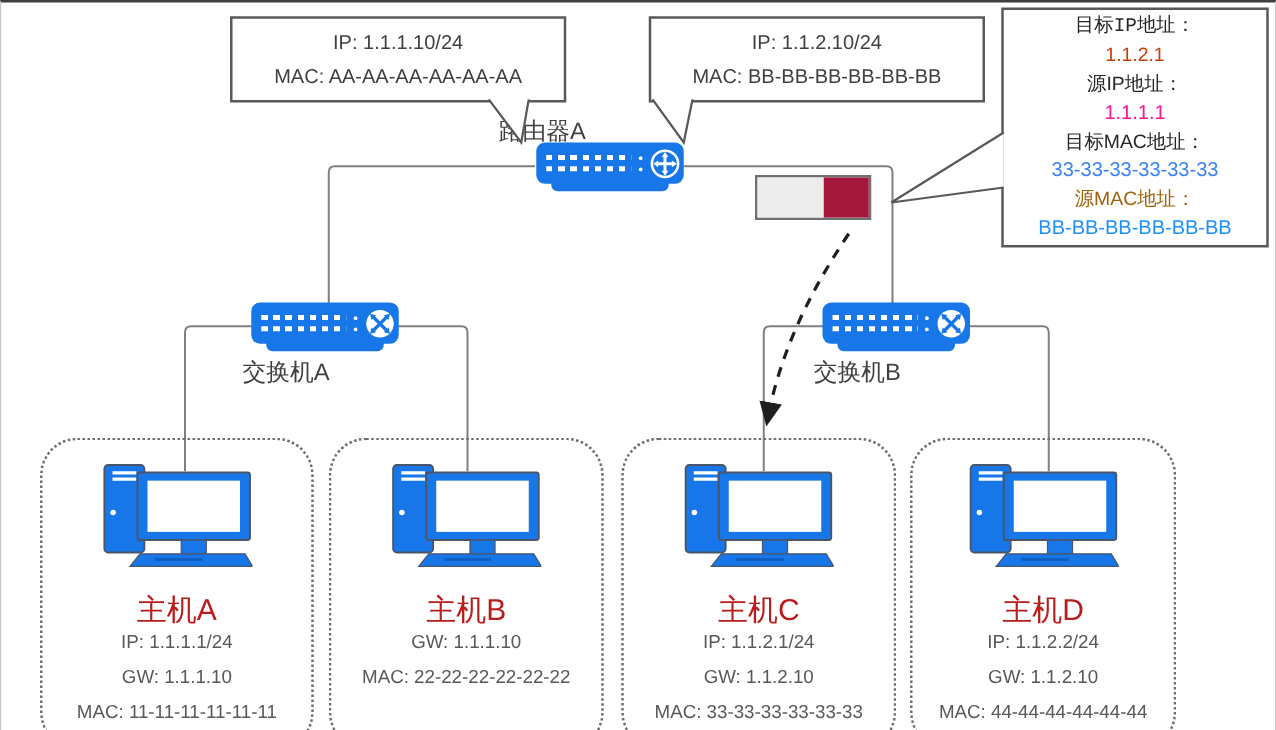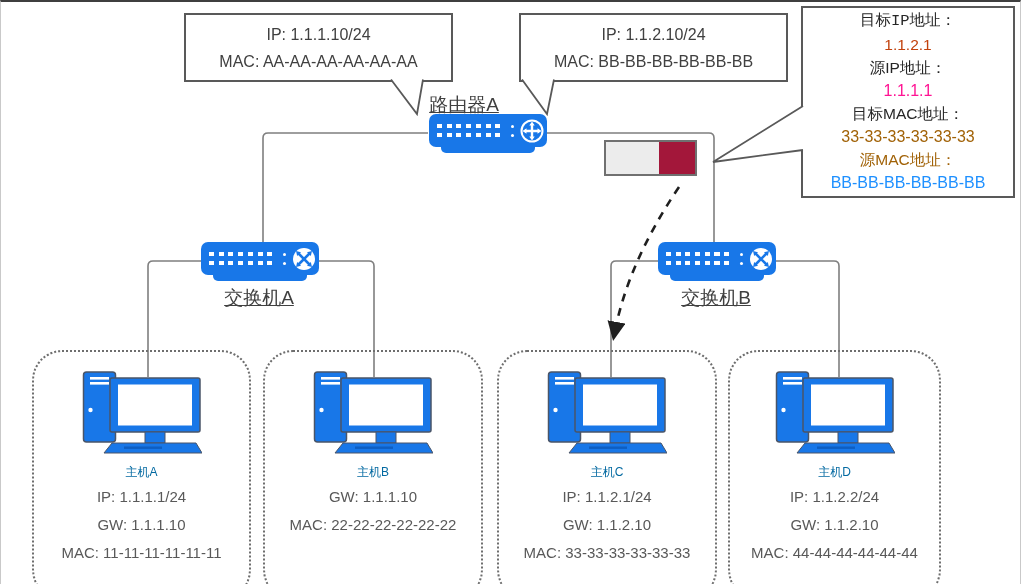--- a/index.html
+++ b/index.html
@@ -32,40 +32,40 @@
     width:118px;height:33px;background:#1877E8;border-radius:7px;
     display:flex;align-items:center;padding-left:8px;box-sizing:border-box;position:relative;
   }
   .ports{display:flex;flex-direction:column;gap:5px;width:68px;}
   .ports-row{height:4px;background:repeating-linear-gradient(90deg,#fff 0 5px,rgba(0,0,0,0) 5px 9.7px);}
   .sep-dots{width:3px;height:3px;border-radius:50%;background:#fff;box-shadow:0 9px 0 #fff;margin:-8px 5px 0 6px;}
   .dev-glyph{display:block;}
   .device-base{width:94px;height:7px;background:#1877E8;margin:-1px auto 0;border-radius:0 0 5px 5px;}
 
   .dev-label{
-    position:absolute;z-index:2;width:130px;text-align:center;
-    font-size:19px;color:#404040;white-space:nowrap;text-decoration:underline;
+    position:absolute;z-index:2;width:130px;
+    font-size:19px;color:#404040;white-space:nowrap;
   }
 
   
   #packet{
     position:absolute;left:603px;top:138px;width:93px;height:36px;z-index:4;
     border:2px solid #707070;box-sizing:border-box;display:flex;
   }
   #packet .pkt-gray{flex:0 0 60%;background:#ECECEC;}
   #packet .pkt-red{flex:1;background:#A3173A;}
 
   
   .host-card{
     position:absolute;top:348px;height:250px;z-index:1;
     border:2px dotted #6e6e6e;border-radius:30px;box-sizing:border-box;
     display:flex;flex-direction:column;align-items:center;background:transparent;
   }
   .host-card .pc-icon{margin-top:18px;}
-  .host-name{font-size:12px;color:#0369a1;margin-top:7px;line-height:22px;}
+  .host-name{font-size:24px;color:#b91c1c;margin-top:24px;line-height:22px;}
   .host-row{font-size:15px;color:#595959;line-height:28px;white-space:nowrap;}
 </style>
 </head>
 <body>
 
 <div id="canvas">
 
   <svg id="lines-layer" class="layer" width="1021" height="584">
     <g fill="none" stroke="#7F7F7F" stroke-width="1.6">
       <path d="M 427 131 L 267 131 Q 262 131 262 136 L 262 241"></path>
@@ -86,21 +86,21 @@
     <div class="cline">IP:  1.1.2.10/24</div>
     <div class="cline">MAC:  BB-BB-BB-BB-BB-BB</div>
   </div>
 
   <div class="callout" id="callout-packet">
     <div class="prow" style="color: rgb(38, 38, 38); font-family: Liberation Mono, monospace;">目标IP地址：</div>
     <div class="prow" style="color: #c2410c;">1.1.2.1</div>
     <div class="prow" style="color: rgb(38, 38, 38);">源IP地址：</div>
     <div class="prow strong" style="color: rgb(255, 20, 147);">1.1.1.1</div>
     <div class="prow" style="color: rgb(38, 38, 38);">目标MAC地址：</div>
-    <div class="prow strong" style="color: #a16207;">33-33-33-33-33-33</div>
+    <div class="prow strong" style="color: #3b82f6;">33-33-33-33-33-33</div>
     <div class="prow" style="color: #a16207;">源MAC地址：</div>
     <div class="prow strong" style="color: rgb(30, 144, 255);">BB-BB-BB-BB-BB-BB</div>
   </div>
 
   <div class="dev-label" style="left:398px;top:90px;">路由器A</div>
   <div class="device" style="left:428px;top:112px;">
     <div class="device-body">
       <div class="ports">
           <div class="ports-row"></div>
           <div class="ports-row"></div>

